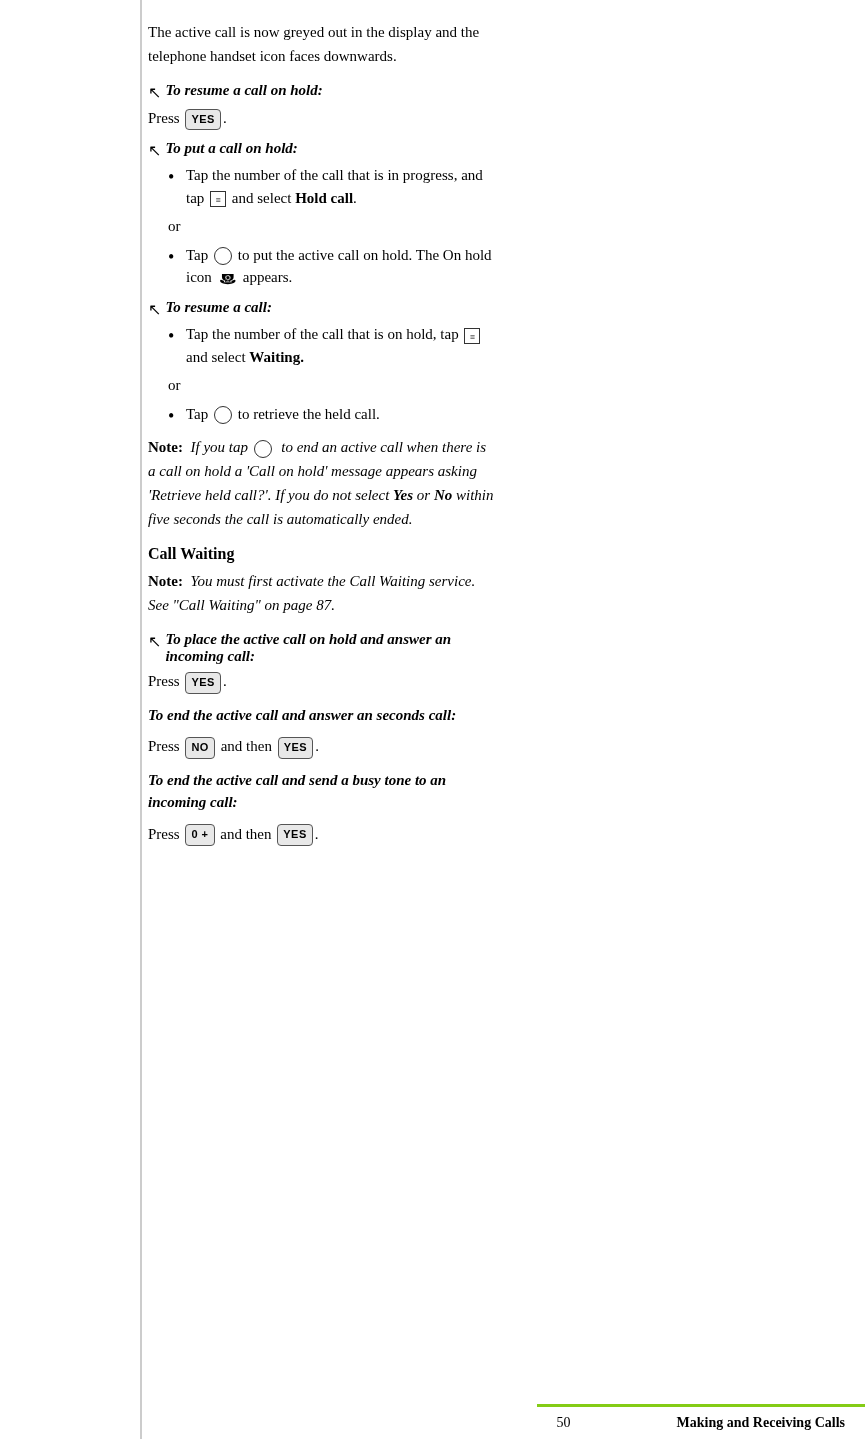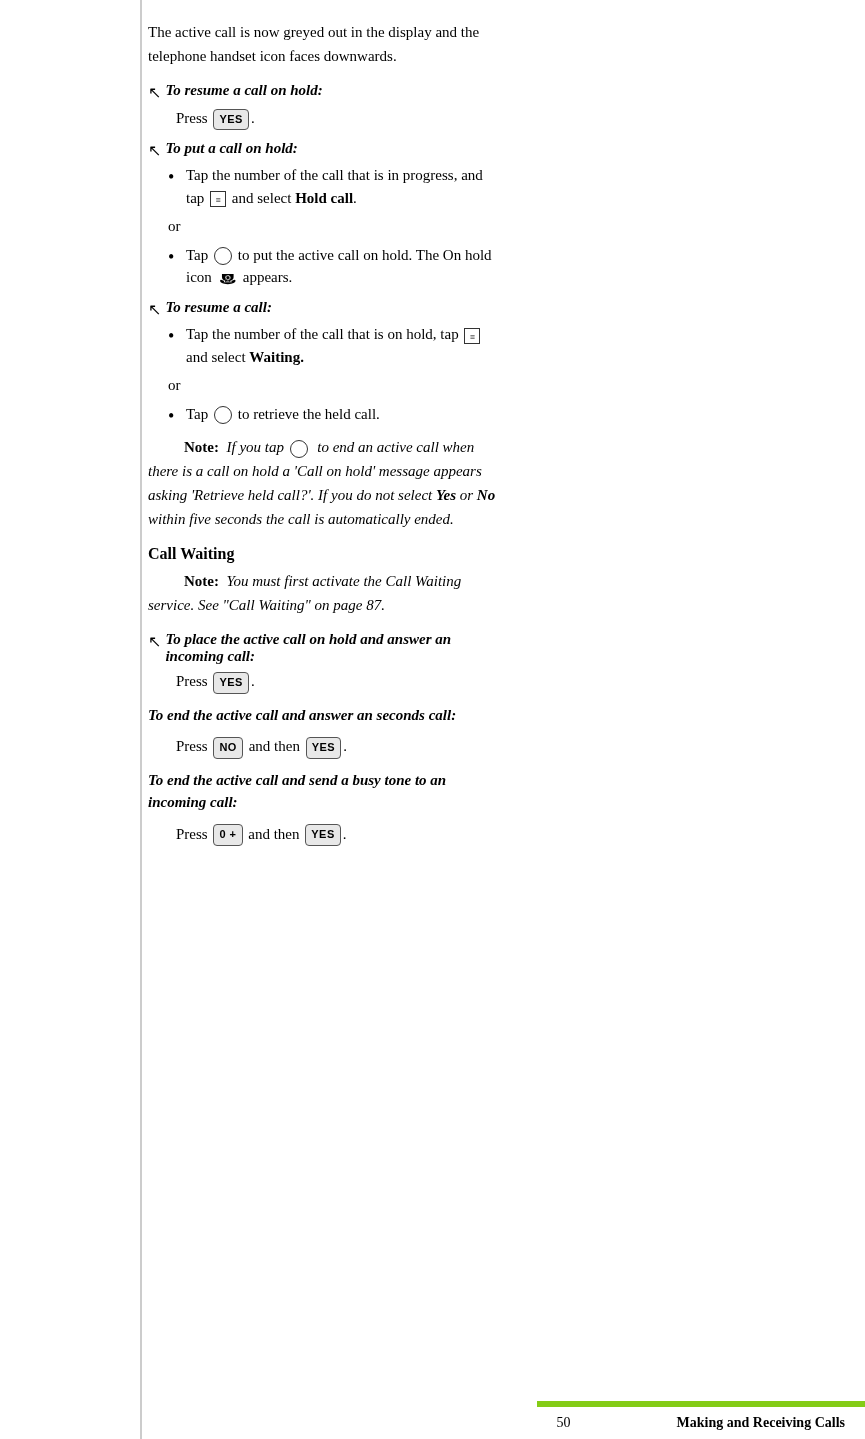--- a/index.html
+++ b/index.html
@@ -103,21 +103,20 @@
       font-size: 15px;
     }
 
     .note-block {
       margin-bottom: 14px;
       line-height: 1.6;
     }
 
     .note-label {
       font-weight: bold;
-      margin-left: 36px;
     }
 
     .section-heading {
       font-size: 16px;
       font-weight: bold;
       margin-bottom: 6px;
       margin-top: 14px;
     }
 
     .key-button {
@@ -173,21 +172,21 @@
       vertical-align: middle;
       margin: 0 3px;
       font-size: 14px;
       transform: rotate(180deg);
     }
 
     .footer {
       display: flex;
       align-items: center;
       padding: 8px 20px 8px 20px;
-      border-top: 6px solid #84cc16;
+      border-top: 3px solid #84cc16;
       margin-top: auto;
     }
 
     .footer-page {
       font-size: 14px;
       font-weight: normal;
       min-width: 40px;
     }
 
     .footer-title {
@@ -196,21 +195,20 @@
       margin-left: 80px;
     }
 
     .subtext {
       font-size: 15px;
       line-height: 1.6;
     }
 
     .press-line {
       margin-bottom: 6px;
-      margin-left: 28px;
     }
   </style>
 </head>
 <body>
 
 <div class="page-wrapper">
   <div class="left-border"></div>
 
   <div class="content-area">
 

